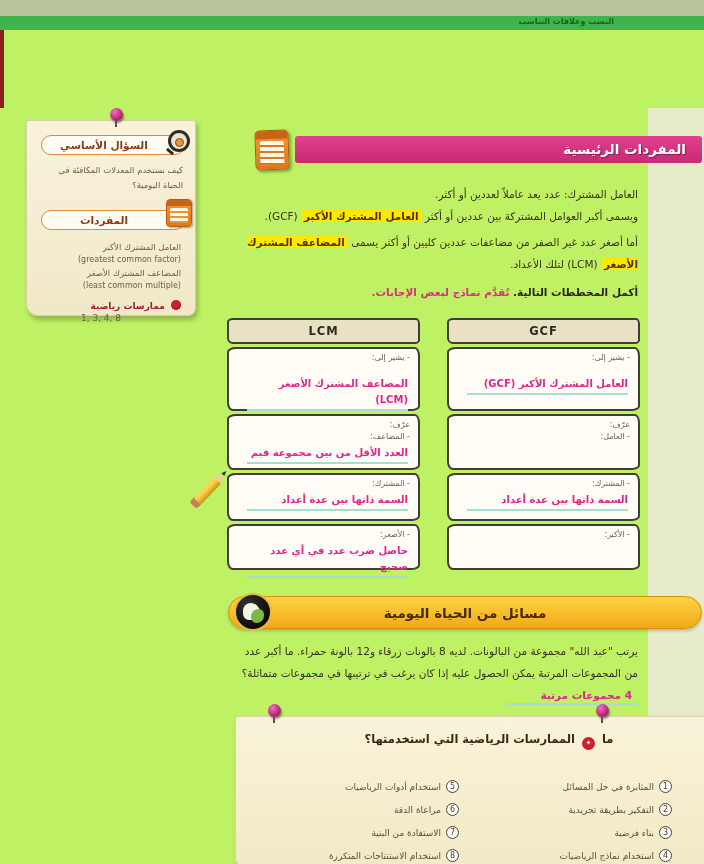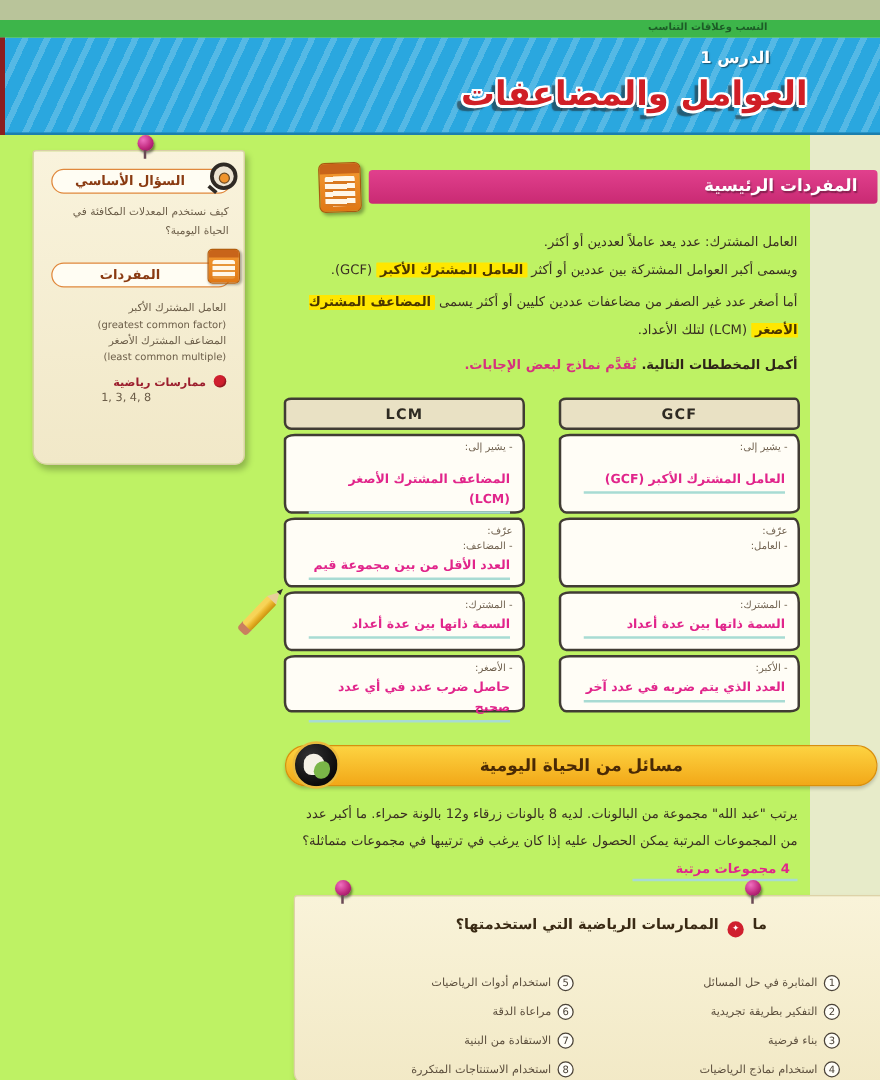--- a/index.html
+++ b/index.html
@@ -31,21 +31,21 @@
   .bottom-strip { position:absolute; left:0; top:856px; width:704px; height:8px;
     background:linear-gradient(to left, rgba(85,116,60,.15), #55743c); z-index:1; }
 
   
   .pin { position:absolute; width:13px; height:13px; border-radius:50%; z-index:9;
     background:radial-gradient(circle at 35% 30%, #f06fc0, #c0297e 55%, #7a1050);
     box-shadow:1px 2px 2px rgba(0,0,0,.45); }
   .pin::after { content:''; position:absolute; top:12px; left:5px; width:2px; height:7px; background:#6a4a55; }
 
   
-  .side-note { position:absolute; left:26px; top:104px; width:170px; height:252px; z-index:2;
+  .side-note { position:absolute; left:26px; top:104px; width:170px; height:196px; z-index:2;
     background:linear-gradient(#f9f3dc, #f1e8c8); border:1px solid #d9cfa8;
     border-radius:3px 3px 8px 12px; box-shadow:2px 4px 5px rgba(0,0,0,.25); }
   .side-head { position:relative; margin:14px 10px 0 14px; border:1.5px solid #e0883c; border-radius:11px;
     background:#fffdf3; padding:3px 24px 3px 6px; text-align:center;
     color:#8a3b12; font-weight:bold; font-size:10.5px; }
   .eq-icon { position:absolute; right:-6px; top:-6px; width:22px; height:22px; border-radius:50%;
     background:#ece4d2; border:3px solid #2f2a24; }
   .eq-icon i { position:absolute; right:3px; bottom:2px; width:9px; height:9px; border-radius:50%;
     background:#f0942c; border:1.5px solid #6b4a23; }
   .eq-icon::after { content:''; position:absolute; left:-5px; bottom:-4px; width:8px; height:3px;
@@ -145,24 +145,20 @@
   .pr-text { font-size:9px; color:#5c4f3d; white-space:nowrap; }
 </style>
 </head>
 <body>
 
 <div id="page">
 
   <div class="unit-strip">
     <span>النسب وعلاقات التناسب</span>
   </div>
-  <div class="blue-header">
-    <div class="lesson-label">الدرس 1</div>
-    <div class="lesson-title">العوامل والمضاعفات</div>
-  </div>
   <div class="left-red-edge"></div>
   <div class="right-margin"></div>
   <div class="bottom-strip"></div>
 
   <div class="pin" style="left:110px; top:92px;"></div>
   <div class="side-note">
     <div class="side-head">
       <span class="eq-icon">
           <i></i>
         </span>
@@ -214,21 +210,20 @@
     <div class="chart-box b2">
       <div class="box-label">عرّف:</div>
       <div class="box-label">- العامل:</div>
     </div>
     <div class="chart-box b3">
       <div class="box-label">- المشترك:</div>
       <span class="box-answer">السمة ذاتها بين عدة أعداد</span>
     </div>
     <div class="chart-box b4">
       <div class="box-label">- الأكبر:</div>
-      <span class="box-answer">العدد الذي يتم ضربه في عدد آخر</span>
     </div>
   </div>
 
   <div class="chart-col col-lcm">
     <div class="chart-head">LCM</div>
     <div class="chart-box b1">
       <div class="box-label">- يشير إلى:</div>
       <span class="box-answer">المضاعف المشترك الأصغر (LCM)</span>
     </div>
     <div class="chart-box b2">

